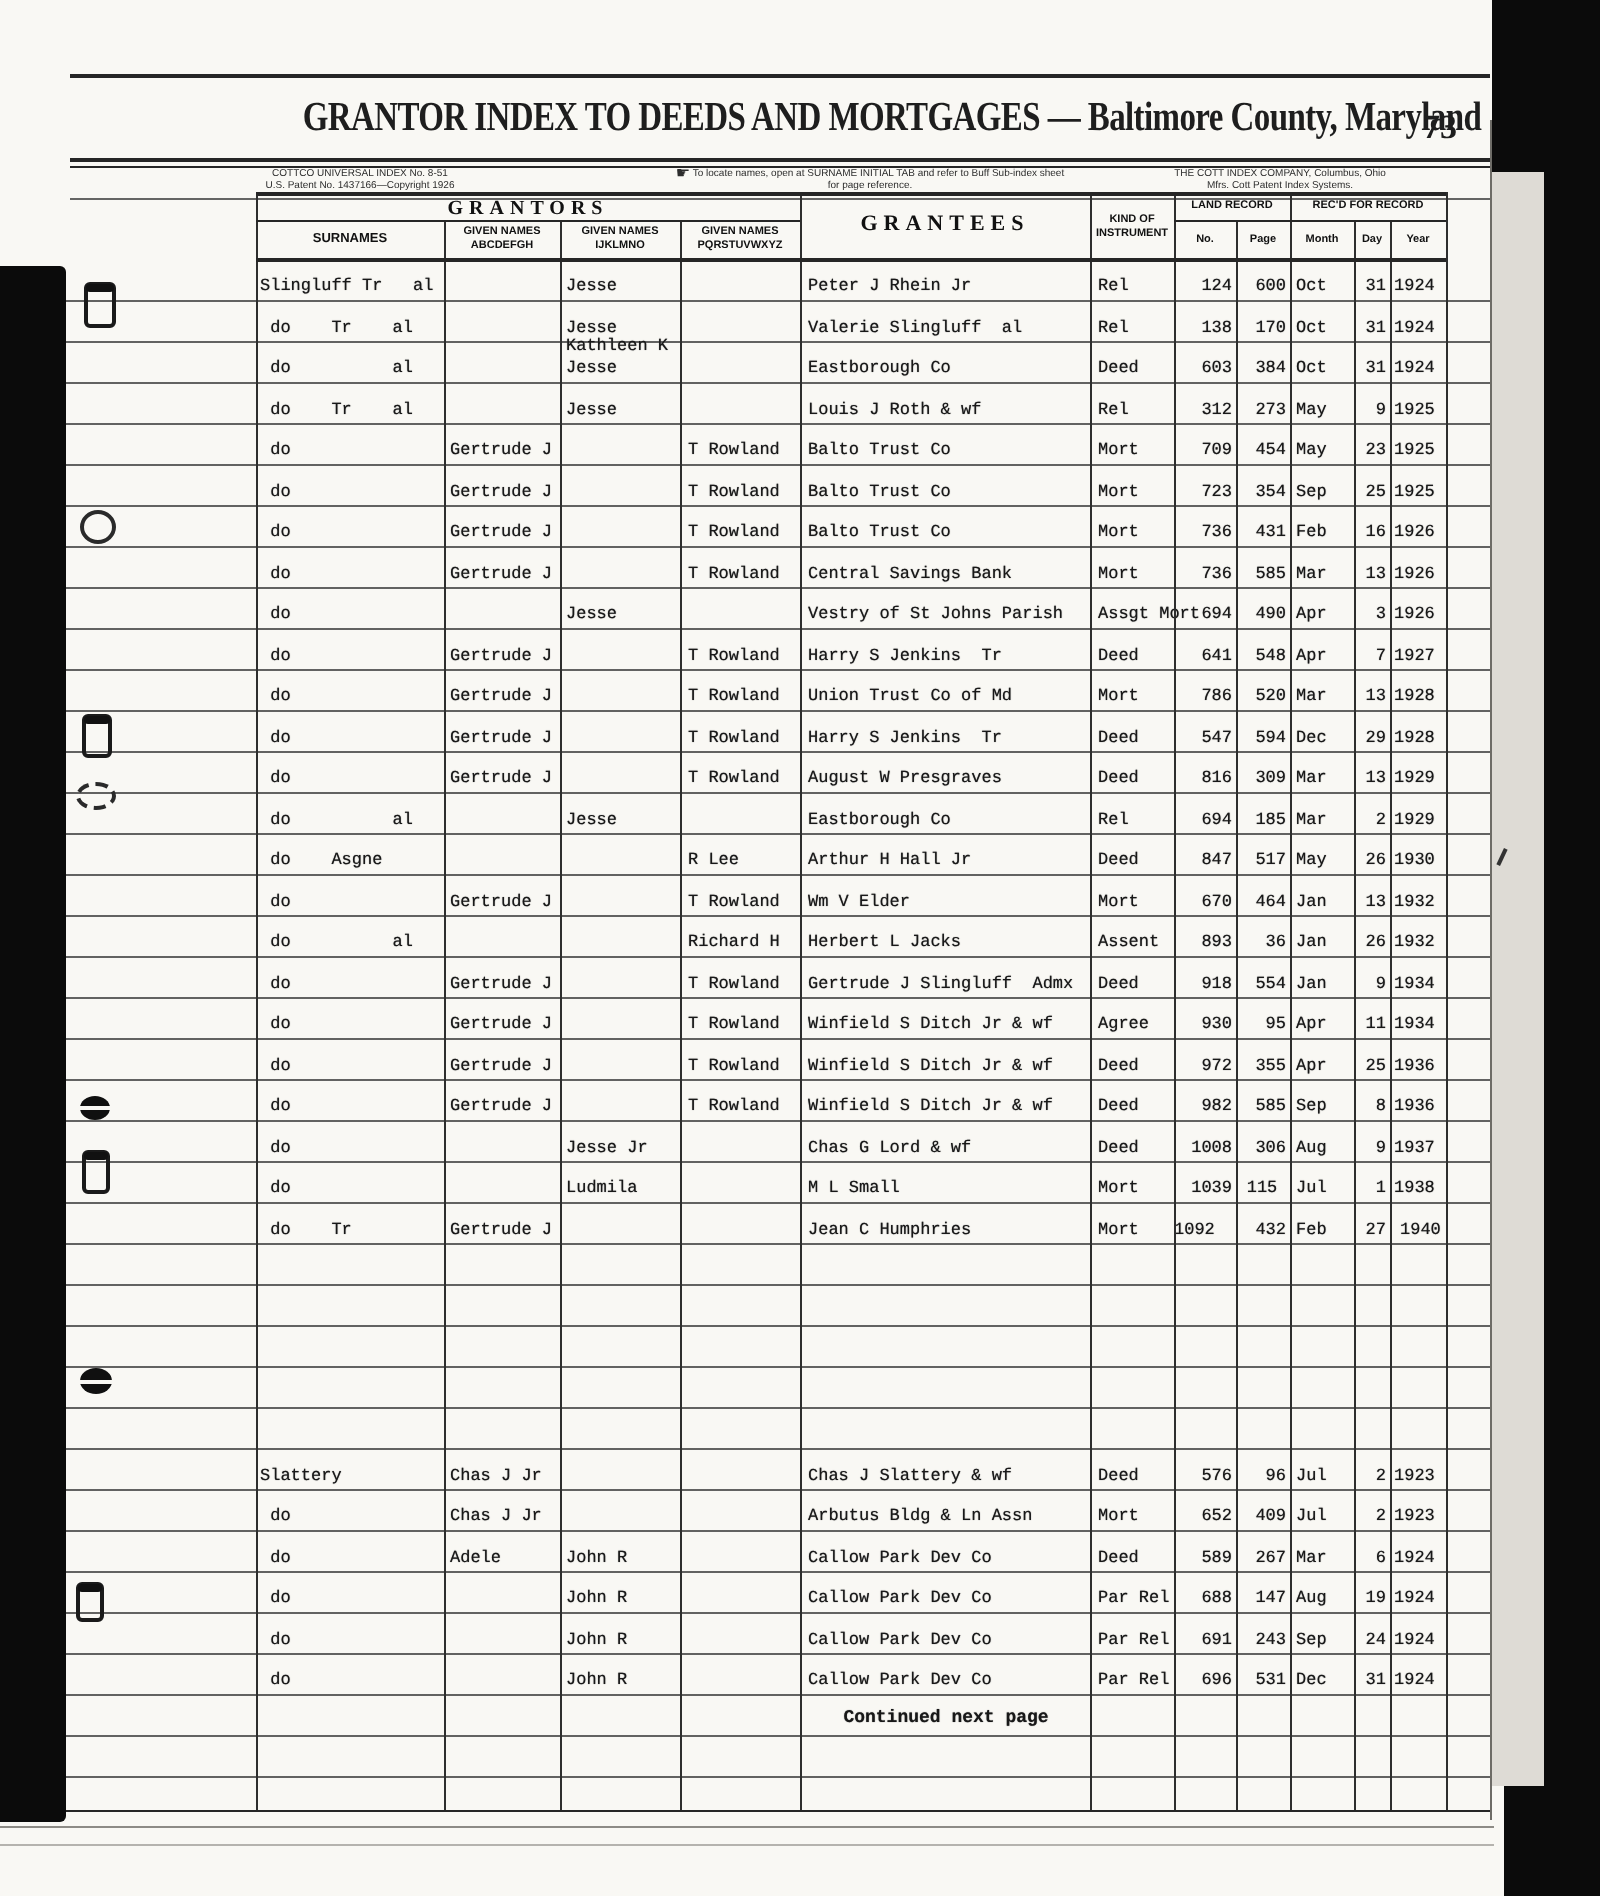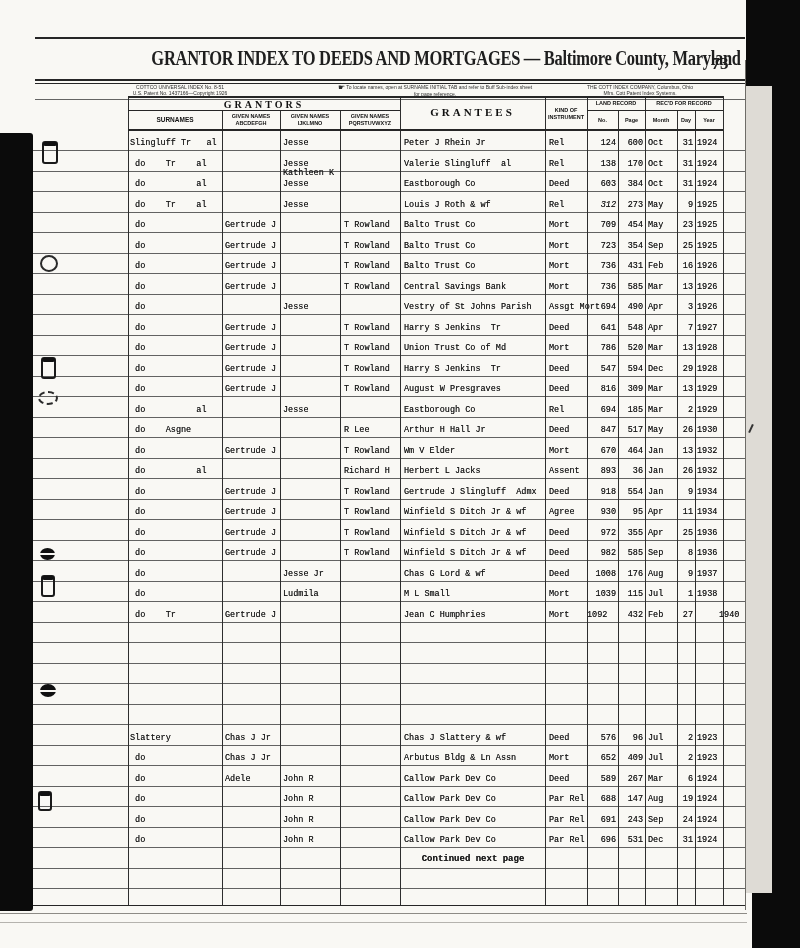--- a/index.html
+++ b/index.html
@@ -133,21 +133,21 @@
         <span class="cell" style="left: 648px; width: 28px;">Oct</span>
         <span class="cell" style="left: 677px; width: 16px; text-align: right;">31</span>
         <span class="cell" style="left: 697px; width: 26px;">1924</span>
         <span class="cell" style="left: 283px; width: 56px; bottom: 12px;">Kathleen K</span>
       </div>
       <div class="dataRow" style="top: 198.5px;">
         <span class="cell" style="left: 130px; width: 96px;"> do    Tr    al</span>
         <span class="cell" style="left: 283px; width: 56px;">Jesse</span>
         <span class="cell" style="left: 404px; width: 142px;">Louis J Roth &amp; wf</span>
         <span class="cell" style="left: 549px; width: 40px;">Rel</span>
-        <span class="cell" style="left: 587px; width: 29px; text-align: right; font-style: italic;">312</span>
+        <span class="cell" style="left: 587px; width: 29px; text-align: right;">312</span>
         <span class="cell" style="left: 619px; width: 24px; text-align: right;">273</span>
         <span class="cell" style="left: 648px; width: 28px;">May</span>
         <span class="cell" style="left: 677px; width: 16px; text-align: right;">9</span>
         <span class="cell" style="left: 697px; width: 26px;">1925</span>
       </div>
       <div class="dataRow" style="top: 219px;">
         <span class="cell" style="left: 130px; width: 96px;"> do</span>
         <span class="cell" style="left: 225px; width: 56px;">Gertrude J</span>
         <span class="cell" style="left: 344px; width: 55px;">T Rowland</span>
         <span class="cell" style="left: 404px; width: 142px;">Balto Trust Co</span>
@@ -345,46 +345,46 @@
         <span class="cell" style="left: 648px; width: 28px;">Sep</span>
         <span class="cell" style="left: 677px; width: 16px; text-align: right;">8</span>
         <span class="cell" style="left: 697px; width: 26px;">1936</span>
       </div>
       <div class="dataRow" style="top: 567.5px;">
         <span class="cell" style="left: 130px; width: 96px;"> do</span>
         <span class="cell" style="left: 283px; width: 56px;">Jesse Jr</span>
         <span class="cell" style="left: 404px; width: 142px;">Chas G Lord &amp; wf</span>
         <span class="cell" style="left: 549px; width: 40px;">Deed</span>
         <span class="cell" style="left: 587px; width: 29px; text-align: right;">1008</span>
-        <span class="cell" style="left: 619px; width: 24px; text-align: right;">176</span>
+        <span class="cell" style="left: 619px; width: 24px; text-align: right;">306</span>
         <span class="cell" style="left: 648px; width: 28px;">Aug</span>
         <span class="cell" style="left: 677px; width: 16px; text-align: right;">9</span>
         <span class="cell" style="left: 697px; width: 26px;">1937</span>
       </div>
       <div class="dataRow" style="top: 588px;">
         <span class="cell" style="left: 130px; width: 96px;"> do</span>
         <span class="cell" style="left: 283px; width: 56px;">Ludmila</span>
         <span class="cell" style="left: 404px; width: 142px;">M L Small</span>
         <span class="cell" style="left: 549px; width: 40px;">Mort</span>
         <span class="cell" style="left: 587px; width: 29px; text-align: right;">1039</span>
-        <span class="cell" style="left: 619px; width: 24px; text-align: right;">115</span>
+        <span class="cell" style="left: 619px; width: 24px; text-align: center;">115</span>
         <span class="cell" style="left: 648px; width: 28px;">Jul</span>
         <span class="cell" style="left: 677px; width: 16px; text-align: right;">1</span>
         <span class="cell" style="left: 697px; width: 26px;">1938</span>
       </div>
       <div class="dataRow" style="top: 608.5px;">
         <span class="cell" style="left: 130px; width: 96px;"> do    Tr</span>
         <span class="cell" style="left: 225px; width: 56px;">Gertrude J</span>
         <span class="cell" style="left: 404px; width: 142px;">Jean C Humphries</span>
         <span class="cell" style="left: 549px; width: 40px;">Mort</span>
         <span class="cell" style="left: 587px; width: 29px; ">1092</span>
         <span class="cell" style="left: 619px; width: 24px; text-align: right;">432</span>
         <span class="cell" style="left: 648px; width: 28px;">Feb</span>
         <span class="cell" style="left: 677px; width: 16px; text-align: right;">27</span>
-        <span class="cell" style="left: 697px; width: 26px; margin-left: 22px;">1940</span>
+        <span class="cell" style="left: 678px; width: 26px; margin-left: 22px;">1940</span>
       </div>
       <div class="dataRow" style="top: 731.5px;">
         <span class="cell" style="left: 130px; width: 96px;">Slattery</span>
         <span class="cell" style="left: 225px; width: 56px;">Chas J Jr</span>
         <span class="cell" style="left: 404px; width: 142px;">Chas J Slattery &amp; wf</span>
         <span class="cell" style="left: 549px; width: 40px;">Deed</span>
         <span class="cell" style="left: 587px; width: 29px; text-align: right;">576</span>
         <span class="cell" style="left: 619px; width: 24px; text-align: right;">96</span>
         <span class="cell" style="left: 648px; width: 28px;">Jul</span>
         <span class="cell" style="left: 677px; width: 16px; text-align: right;">2</span>

